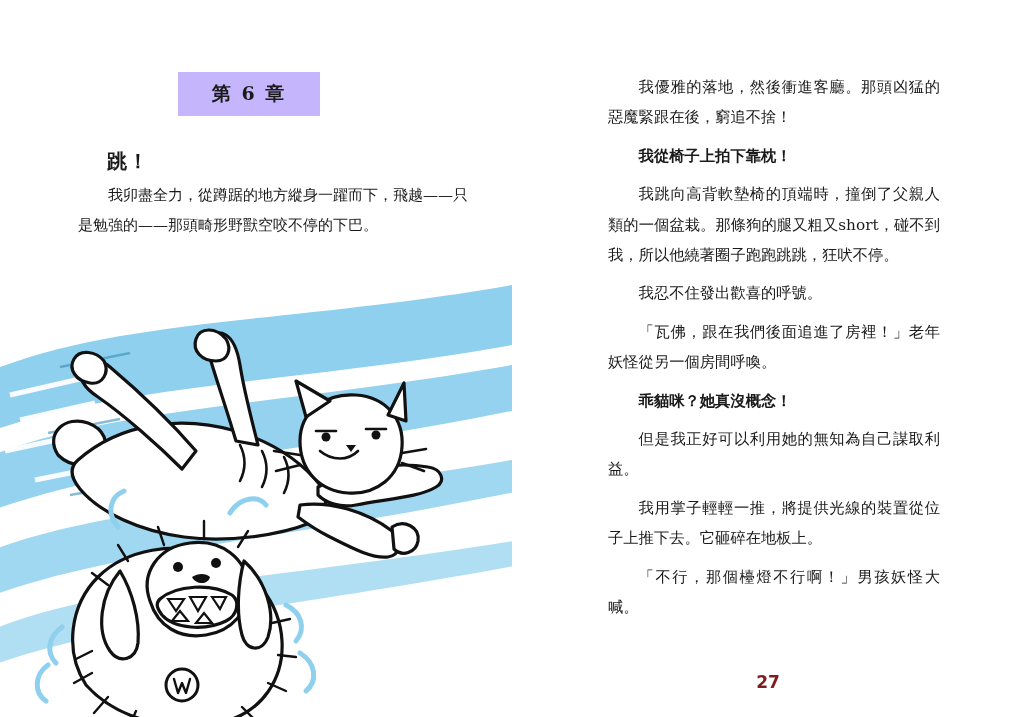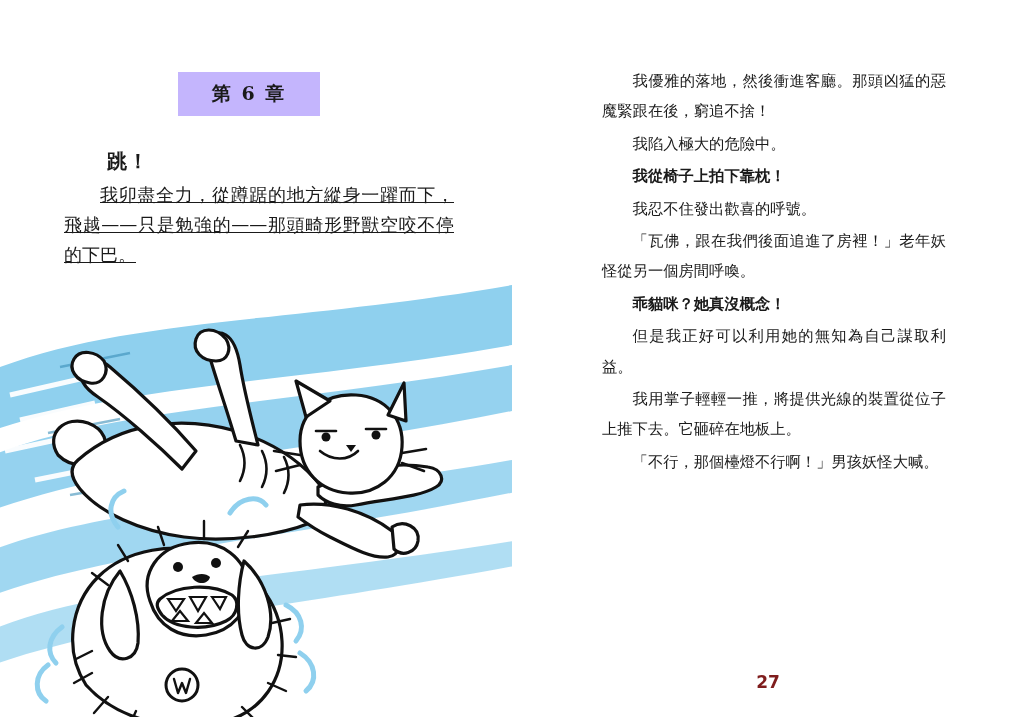--- a/index.html
+++ b/index.html
@@ -52,28 +52,27 @@
     position: absolute;
     left: 107px;
     top: 148px;
     font-size: 20px;
     font-weight: bold;
     letter-spacing: 1px;
   }
 
   .left-para {
     position: absolute;
-    left: 64px;
+    left: 78px;
     top: 180px;
     width: 390px;
-    font-size: 18px;
+    font-size: 15px;
     line-height: 30px;
     text-align: justify;
     text-indent: 2em;
-    text-decoration: underline;
   }
 
   
   .illo {
     position: absolute;
     left: 0;
     top: 255px;
     width: 512px;
     height: 462px;
   }
@@ -90,21 +89,21 @@
   .right-col {
     position: absolute;
     left: 88px;
     top: 64px;
     width: 348px;
     font-size: 15.3px;
     line-height: 30.4px;
     text-align: justify;
   }
   .right-col p {
-    margin: 2px;
+    margin: 8px;
     text-indent: 2em;
   }
   .right-col p.bold {
     font-weight: bold;
   }
 
   .page-number {
     position: absolute;
     left: 0;
     top: 672px;
@@ -260,22 +259,22 @@
 
         <circle cx="182" cy="430" r="16" fill="#ffffff" stroke="#111111" stroke-width="3"></circle>
         <path d="M 174,424 L 178,438 L 182,428 L 186,438 L 190,424" fill="none" stroke="#111111" stroke-width="2.4" stroke-linecap="round" stroke-linejoin="round"></path>
       </g>
     </svg>
   </div>
 
   <div class="right-page">
     <div class="right-col">
       <p>我優雅的落地，然後衝進客廳。那頭凶猛的惡魔緊跟在後，窮追不捨！</p>
-      <p>我陷入極大的危險中。</p>
       <p class="bold">我從椅子上拍下靠枕！</p>
+      <p>我跳向高背軟墊椅的頂端時，撞倒了父親人類的一個盆栽。那條狗的腿又粗又short，碰不到我，所以他繞著圈子跑跑跳跳，狂吠不停。</p>
       <p>我忍不住發出歡喜的呼號。</p>
       <p>「瓦佛，跟在我們後面追進了房裡！」老年妖怪從另一個房間呼喚。</p>
       <p class="bold">乖貓咪？她真沒概念！</p>
       <p>但是我正好可以利用她的無知為自己謀取利益。</p>
       <p>我用掌子輕輕一推，將提供光線的裝置從位子上推下去。它砸碎在地板上。</p>
       <p>「不行，那個檯燈不行啊！」男孩妖怪大喊。</p>
     </div>
 
     <div class="page-number">27</div>
   </div>

